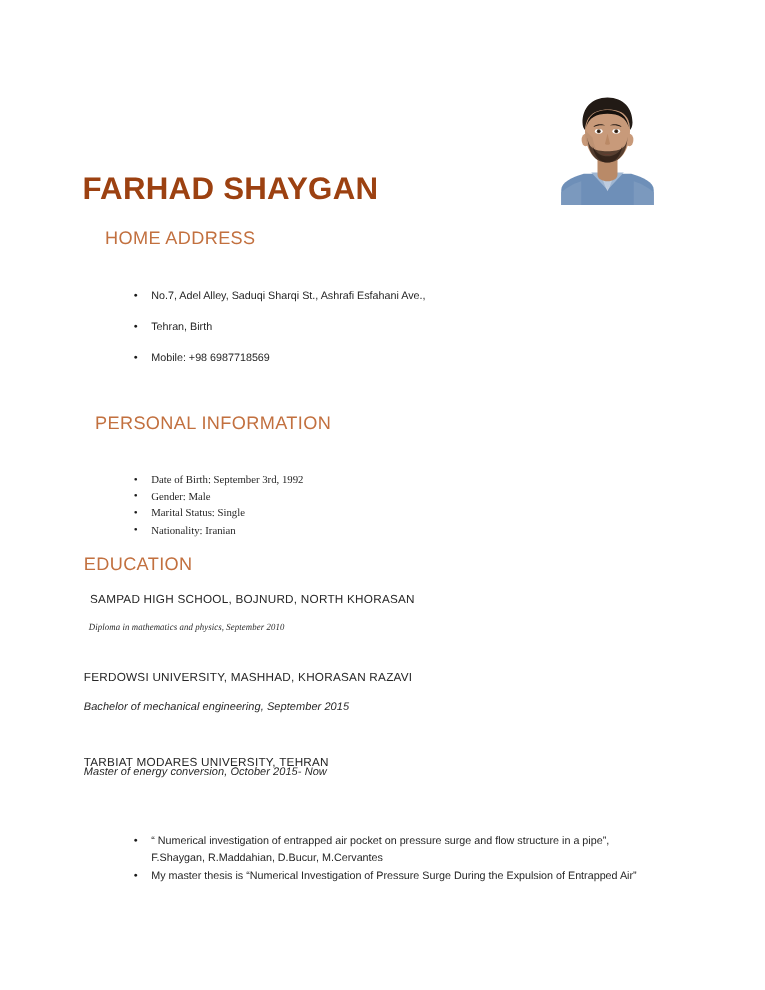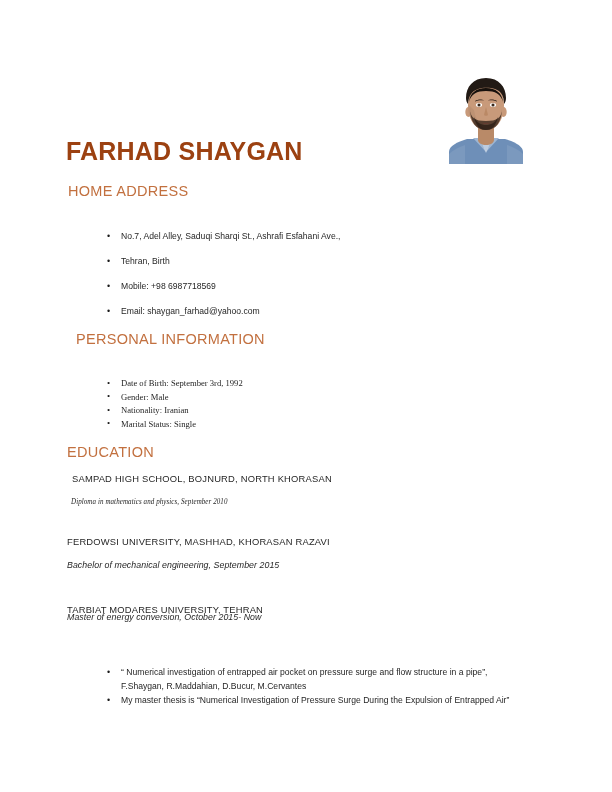--- a/index.html
+++ b/index.html
@@ -49,21 +49,21 @@
 
   
   .section-head {
     position: absolute;
     font-size: 14.5px;
     font-weight: normal;
     letter-spacing: 0.3px;
     color: #C2703F;
     white-space: nowrap;
   }
-  .sh-home { left: 68px; top: 183px; text-align: right; }
+  .sh-home { left: 84px; top: 183px; text-align: right; }
   .sh-personal { left: 76px; top: 331px; }
   .sh-education { left: 67px; top: 444px; }
 
   
   ul.blist {
     position: absolute;
     margin: 16px;
     padding: 0;
     list-style: none;
   }
@@ -180,29 +180,28 @@
     </svg>
   </div>
 
   <div class="name">FARHAD SHAYGAN</div>
 
   <div class="section-head sh-home">HOME ADDRESS</div>
   <ul class="blist addr-list">
     <li>No.7, Adel Alley, Saduqi Sharqi St., Ashrafi Esfahani Ave.,</li>
     <li class="nobullet cont">Tehran, Birth</li>
     <li>Mobile: +98 6987718569</li>
-    <li>Email: shaygan_farhad@yahoo.com</li>
   </ul>
 
   <div class="section-head sh-personal">PERSONAL INFORMATION</div>
   <ul class="blist pinfo-list">
     <li>Date of Birth: September 3rd, 1992</li>
     <li>Gender: Male</li>
+    <li>Marital Status: Single</li>
     <li>Nationality: Iranian</li>
-    <li>Marital Status: Single</li>
   </ul>
 
   <div class="section-head sh-education">EDUCATION</div>
 
   <div class="edu-school edu1-school">SAMPAD HIGH SCHOOL, BOJNURD, NORTH KHORASAN</div>
   <div class="edu-degree serif-small edu1-degree">Diploma in mathematics and physics,  September 2010</div>
 
   <div class="edu-school edu2-school">FERDOWSI UNIVERSITY, MASHHAD, KHORASAN RAZAVI</div>
   <div class="edu-degree sans-italic edu2-degree">Bachelor of mechanical engineering, September 2015</div>
 

